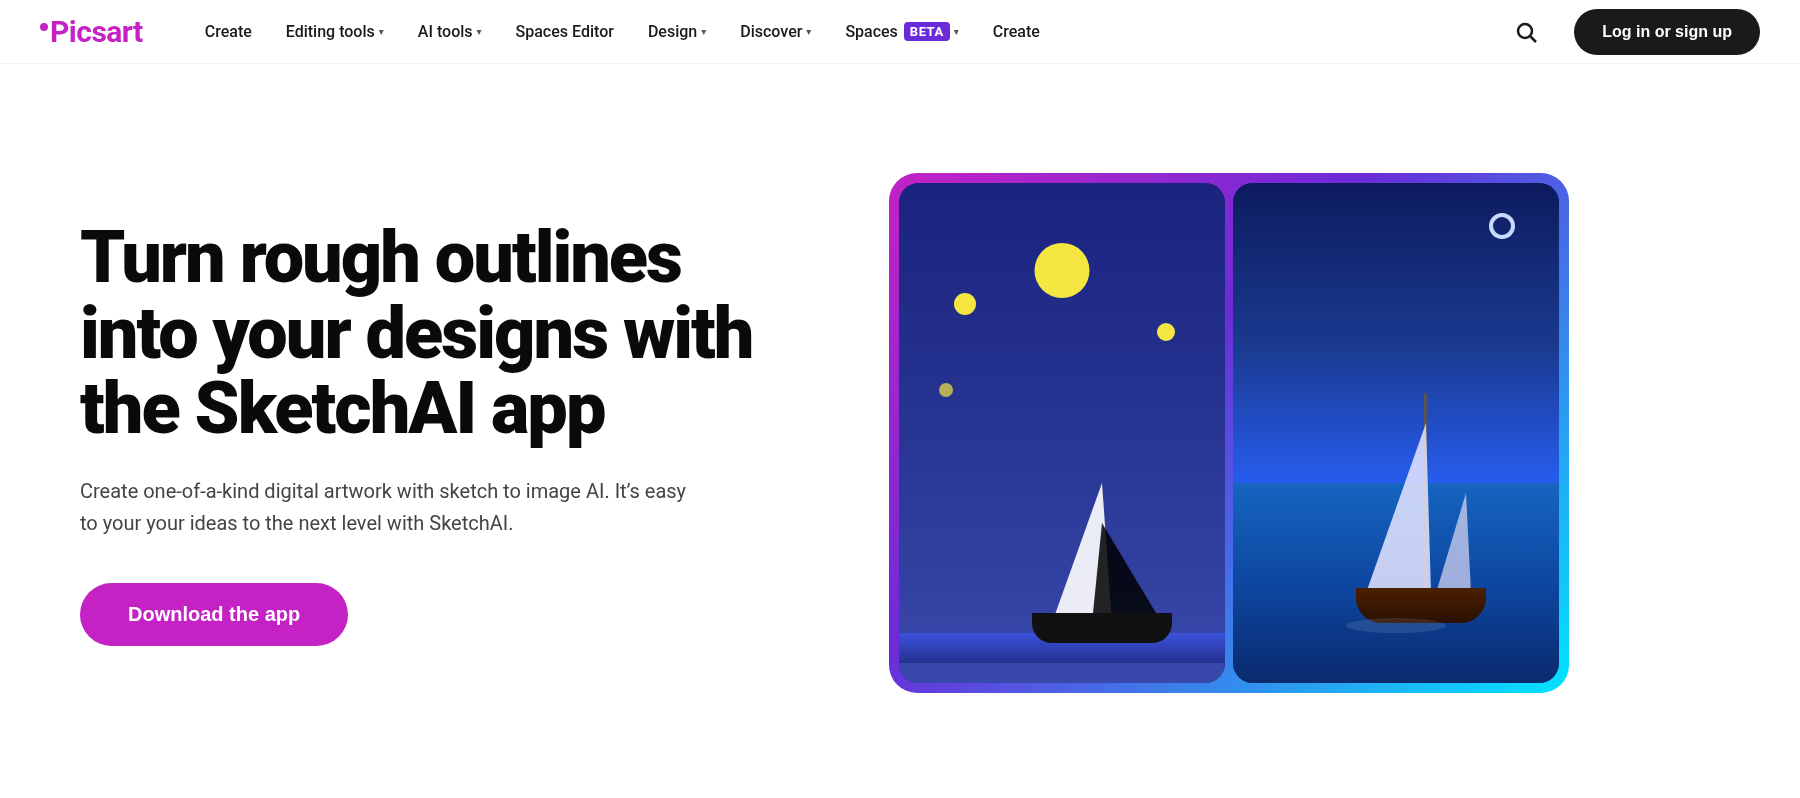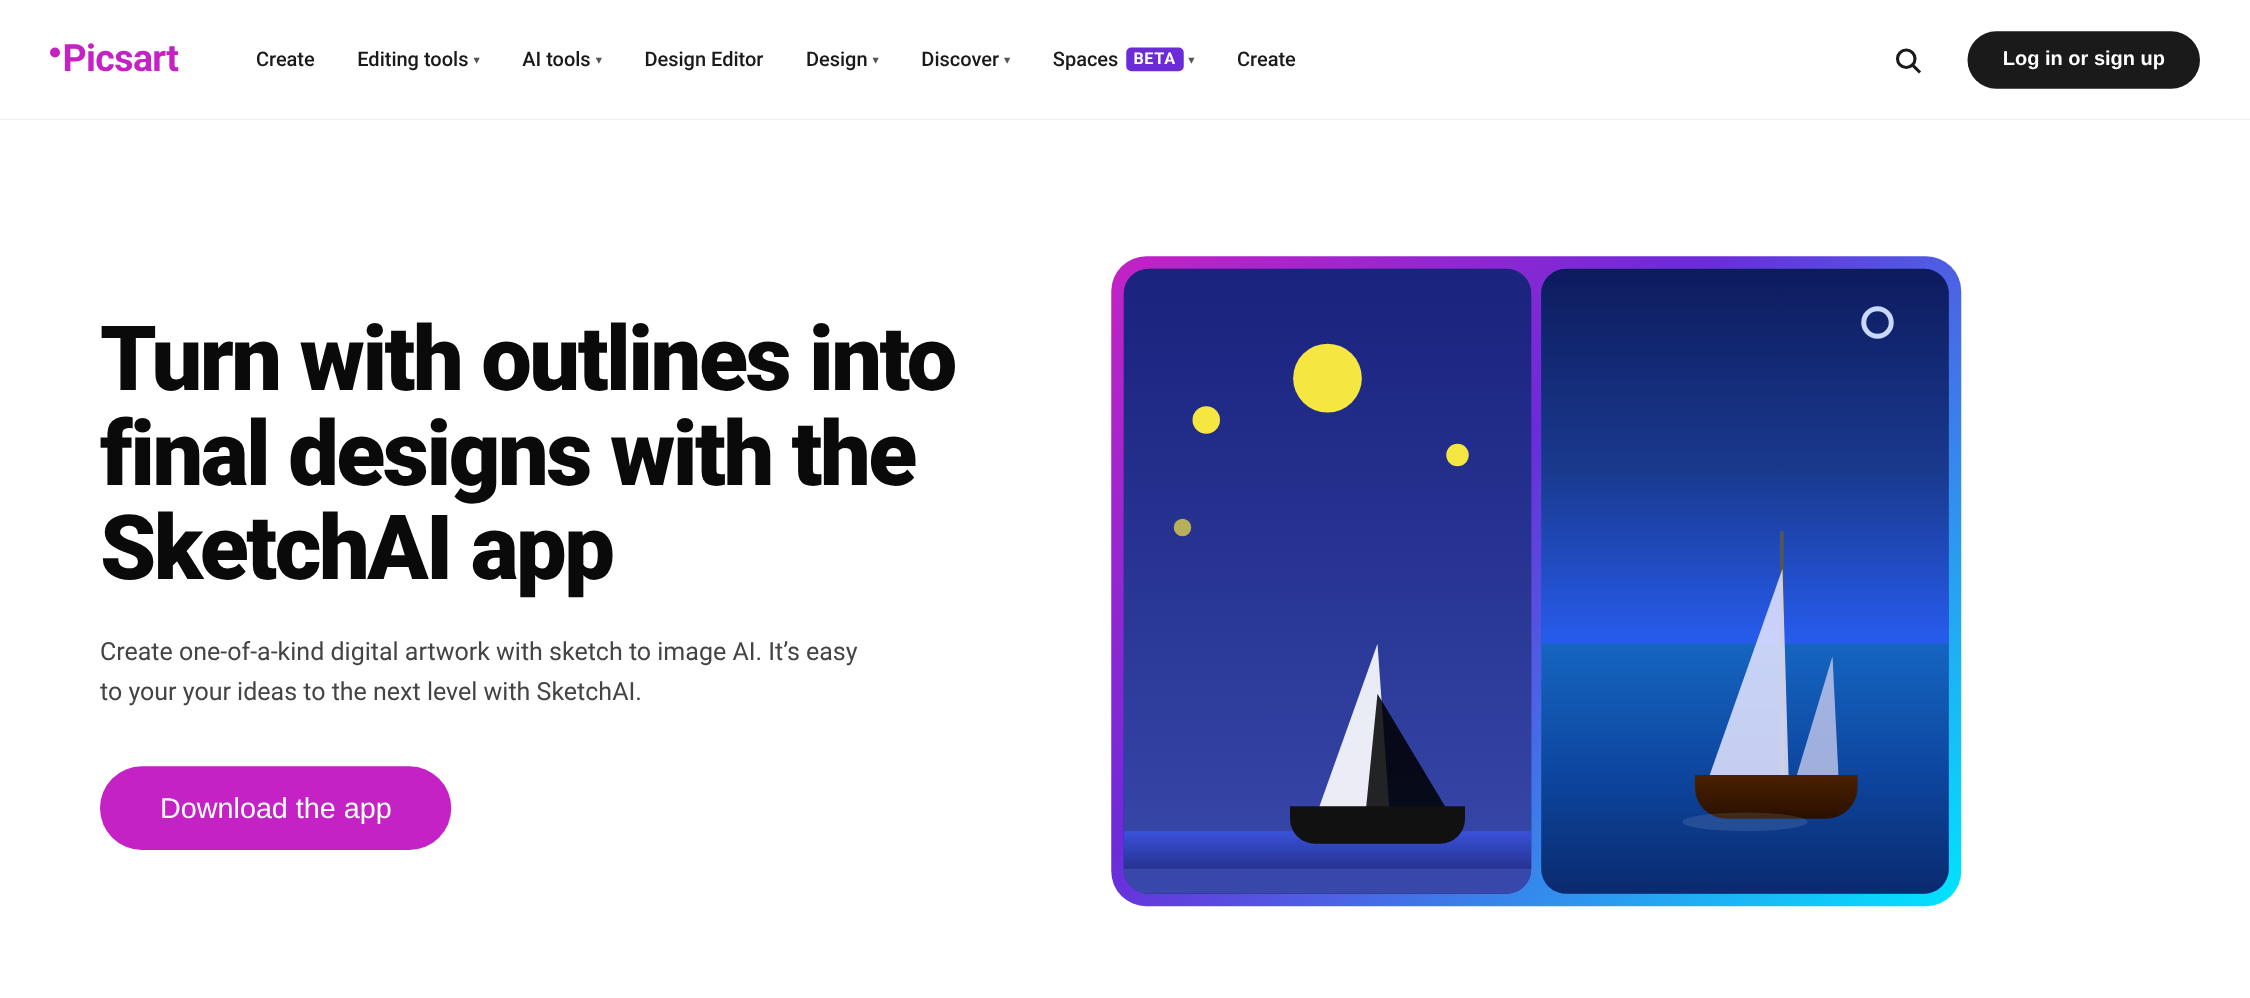--- a/index.html
+++ b/index.html
@@ -14,21 +14,21 @@
       width: 1800px;
       min-height: 798px;
       overflow-x: hidden;
     }
 
     
     .navbar {
       display: flex;
       align-items: center;
       padding: 0 40px;
-      height: 96px;
+      height: 64px;
       background: #fff;
       border-bottom: 1px solid #f0f0f0;
       position: sticky;
       top: 0;
       z-index: 100;
     }
 
     .logo {
       margin-right: 48px;
       display: flex;
@@ -160,22 +160,22 @@
       margin-bottom: 44px;
       max-width: 620px;
     }
 
     .download-btn {
       background: #c422c4;
       color: #fff;
       border: none;
       padding: 20px 48px;
       border-radius: 50px;
-      font-size: 23px;
-      font-weight: 400;
+      font-size: 20px;
+      font-weight: 700;
       cursor: pointer;
       display: inline-block;
     }
 
     
     .hero-image {
       flex: 0 0 45%;
       display: flex;
       justify-content: center;
       align-items: center;
@@ -432,21 +432,21 @@
     </a>
     <a class="nav-item">
       <span>Editing tools</span>
       <span class="chevron">▾</span>
     </a>
     <a class="nav-item">
       <span>AI tools</span>
       <span class="chevron">▾</span>
     </a>
     <a class="nav-item">
-      <span>Design Editor</span>
+      <span>Spaces Editor</span>
     </a>
     <a class="nav-item">
       <span>Design</span>
       <span class="chevron">▾</span>
     </a>
     <a class="nav-item">
       <span>Discover</span>
       <span class="chevron">▾</span>
     </a>
     <a class="nav-item">
@@ -465,21 +465,21 @@
         <circle cx="11" cy="11" r="7"></circle>
         <line x1="16.5" y1="16.5" x2="22" y2="22"></line>
       </svg>
     </button>
     <button class="login-btn">Log in or sign up</button>
   </div>
 </nav>
 
 <section class="hero">
   <div class="hero-content">
-    <h1 class="hero-title">Turn with outlines into final designs with the SketchAI app</h1>
+    <h1 class="hero-title">Turn rough outlines into your designs with the SketchAI app</h1>
     <p class="hero-subtitle">Create one-of-a-kind digital artwork with sketch to image AI. It’s easy to your your ideas to the next level with SketchAI.</p>
     <button class="download-btn">Download the app</button>
   </div>
 
   <div class="hero-image">
     <div class="image-container">
 
       <div class="sketch-panel panel-left">
         <div class="panel-left-inner">
           <div class="moon-circle"></div>

